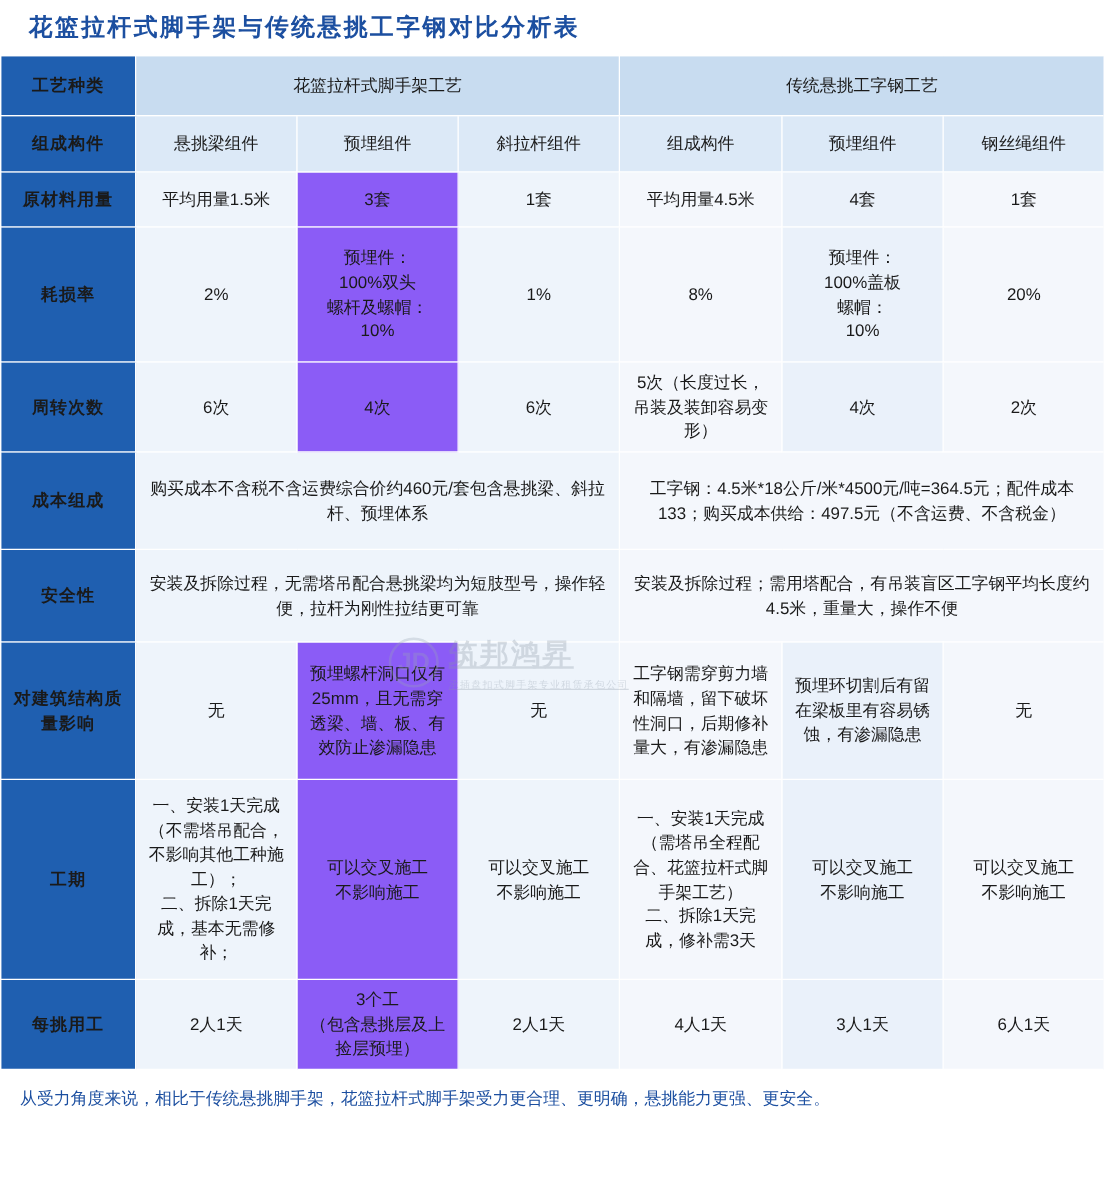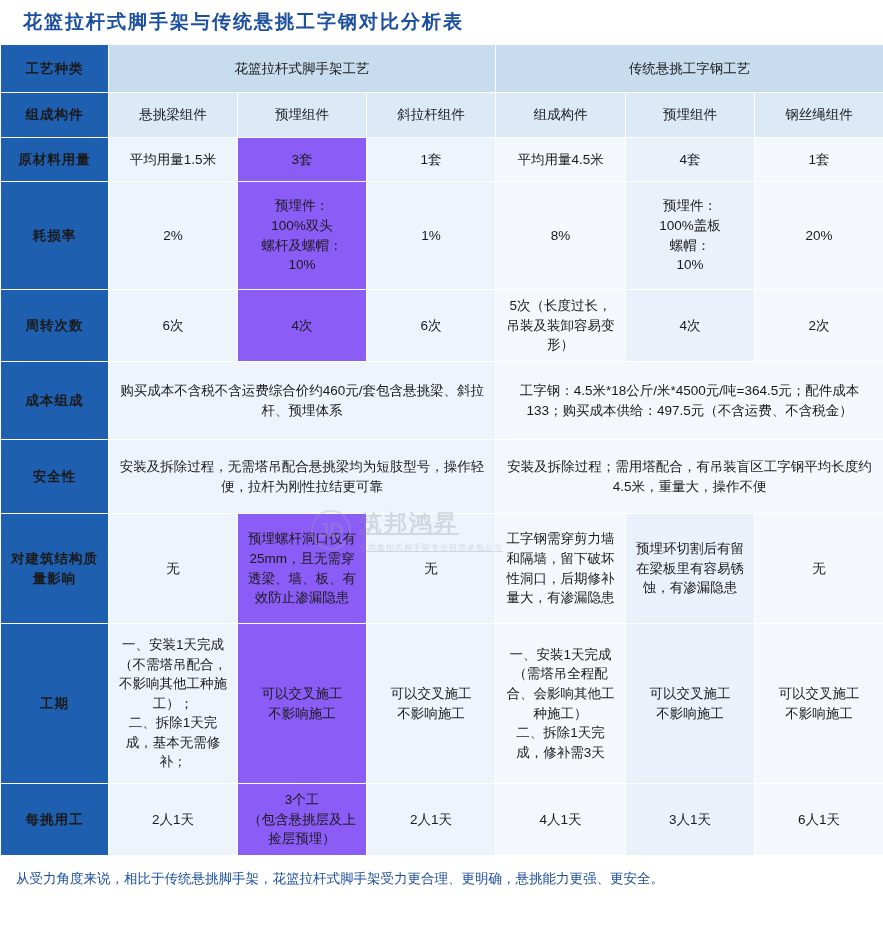--- a/index.html
+++ b/index.html
@@ -200,21 +200,21 @@
       </tr>
 
       <tr style="height:160px">
         <td class="rh">工期</td>
         <td class="a left" style="white-space:pre-line">一、安装1天完成（不需塔吊配合，不影响其他工种施工）；
 二、拆除1天完成，基本无需修补；</td>
         <td class="b left" style="white-space:pre-line">可以交叉施工
 不影响施工</td>
         <td class="a left" style="white-space:pre-line">可以交叉施工
 不影响施工</td>
-        <td class="c left" style="white-space:pre-line">一、安装1天完成（需塔吊全程配合、会影响其他工种施工）
+        <td class="c left" style="white-space:pre-line">一、安装1天完成（需塔吊全程配合、花篮拉杆式脚手架工艺）
 二、拆除1天完成，修补需3天</td>
         <td class="d left" style="white-space:pre-line">可以交叉施工
 不影响施工</td>
         <td class="c left" style="white-space:pre-line">可以交叉施工
 不影响施工</td>
       </tr>
 
       <tr style="height:72px">
         <td class="rh">每挑用工</td>
         <td class="a">2人1天</td>

